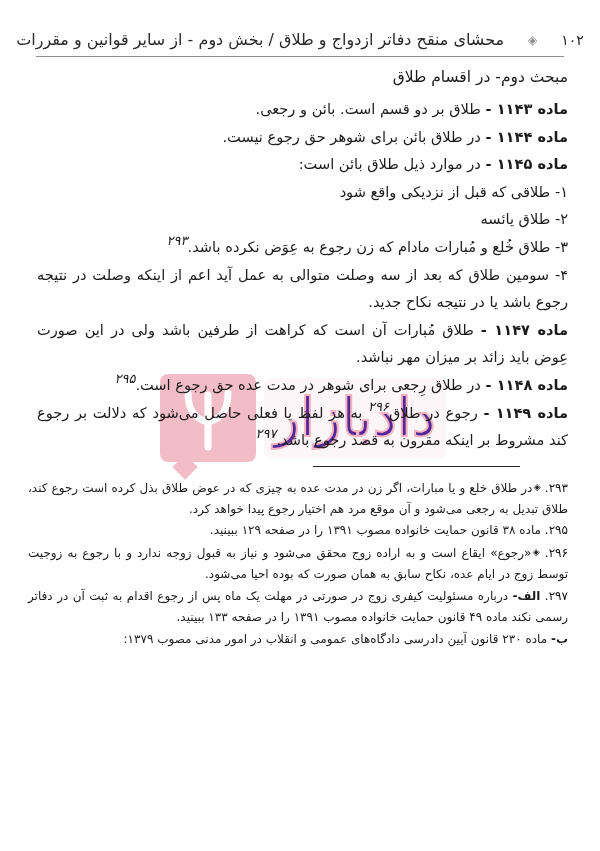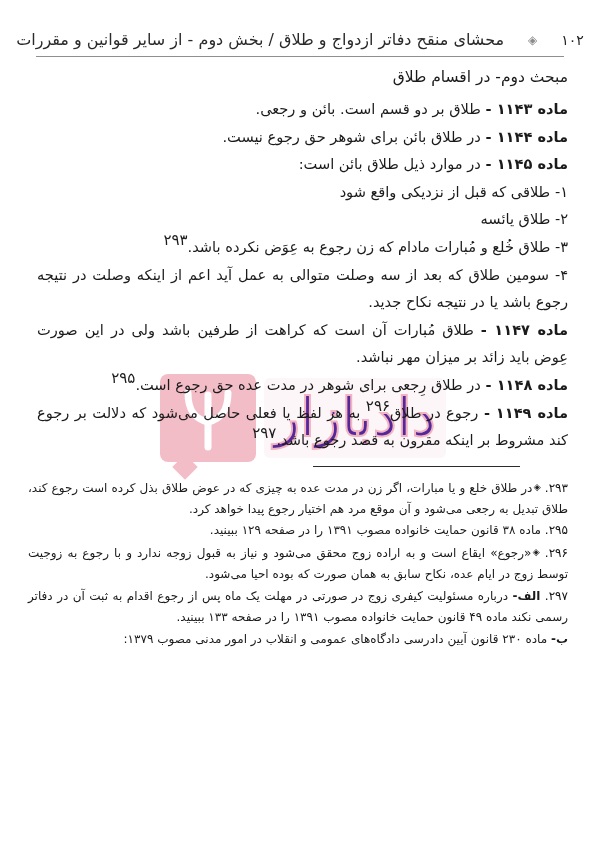--- a/index.html
+++ b/index.html
@@ -24,21 +24,21 @@
   .pagenum  { font-size:14px; letter-spacing:1px; color:#222; }
   .ornament { font-size:12px; color:#8b8b8b; }
   .htitle   { font-size:16px; color:#2a2a2a; }
   .hrule { margin:7px 36px 0 36px; border-top:1px solid #8f8f8f; height:0; }
 
   
   .content { position:relative; z-index:1; margin:6px 32px 0 37px; direction:rtl; }
   .content h1 { font-size:15.5px; font-weight:normal; margin:0 0 3px 0; line-height:29px; text-align:right; }
   .para { font-size:14.6px; line-height:27.6px; text-align:justify; margin:0; }
   .lead { font-weight:bold; }
-  .para sup { font-size:15px; line-height:0; position:relative; top:-1px; }
+  .para sup { font-size:13px; line-height:0; position:relative; top:-1px;font-style:italic; }
 
   
   .fn-sep { width:207px; margin:12px 80px 9px auto; border-top:1.5px solid #2b2b2b; height:0;
             position:relative; z-index:1; }
   .footnotes { position:relative; z-index:1; margin:0 32px 0 28px; direction:rtl; }
   .fn { font-size:12px; line-height:21.4px; text-align:justify; margin:0; }
   .fn-num { color:#111; }
   .fn-label { font-weight:bold; }
   .fn-mark { font-size:9.5px; vertical-align:1.5px; color:#222; padding-left:1px; }
 </style>

